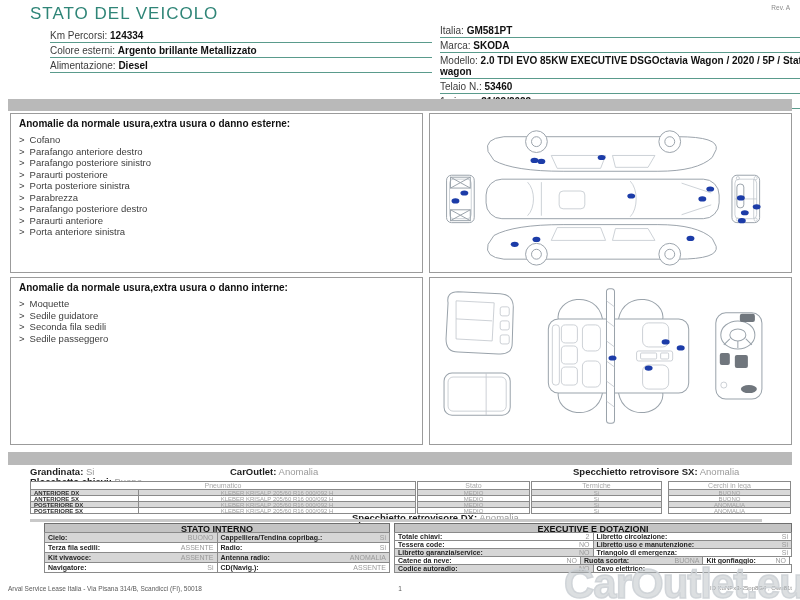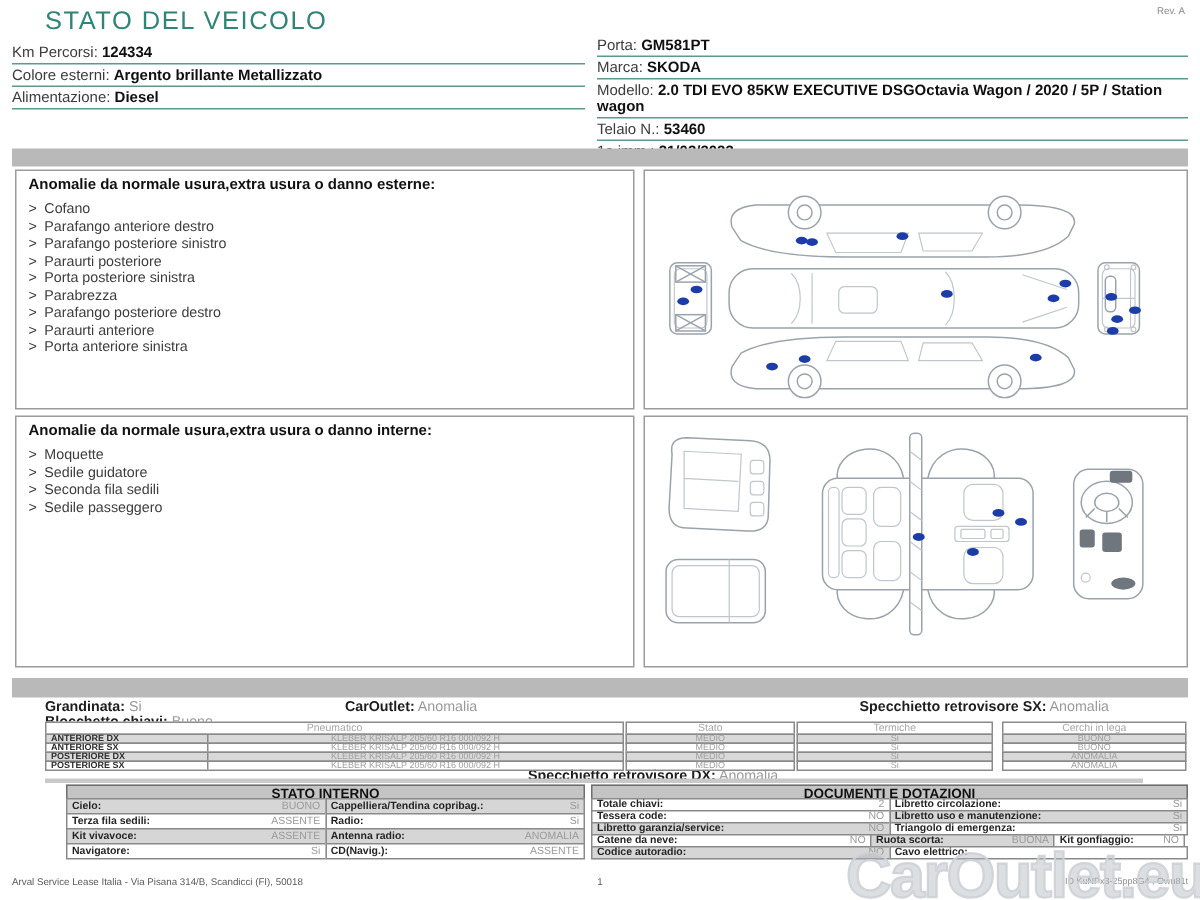--- a/index.html
+++ b/index.html
@@ -4,21 +4,21 @@
 <style>
   * { margin:0; padding:0; box-sizing:border-box; }
   html,body { width:800px; height:600px; background:#fff; overflow:hidden;
     font-family:"Liberation Sans", sans-serif; }
   .page { position:relative; width:800px; height:600px; background:#fff; }
 
   
   .doc-title { position:absolute; left:30px; top:4px; font-size:17px; font-weight:normal;
     color:#2f8577; letter-spacing:1px; }
   .rev { position:absolute; right:10px; top:4px; font-size:6.5px; color:#8a8a8a; }
-  .hdr { position:absolute; font-size:10px; }
+  .hdr { position:absolute; font-size:10px;margin-left:42px; }
   .hdr-left  { left:8px;  top:28px; width:382px; }
   .hdr-right { left:398px; top:23px; width:394px; }
   .hrow { border-bottom:1px solid #5a9b8c; padding:2px 0 1px 0; min-height:13px; line-height:11px; }
   .hk { color:#3c3c3c; }
   .hv { color:#101010; font-weight:bold; }
 
   
   .gbar { position:absolute; left:8px; width:784px; background:#b9b9b9; }
   .gbar1 { top:99px;  height:12px; }
   .gbar2 { top:452px; height:13px; }
@@ -104,21 +104,21 @@
   <div class="doc-title">STATO DEL VEICOLO</div>
   <div class="rev">Rev. A</div>
 
   <div class="hdr hdr-left">
     <div class="hrow"><span class="hk">Km Percorsi:</span> <span class="hv">124334</span></div>
     <div class="hrow"><span class="hk">Colore esterni:</span> <span class="hv">Argento brillante Metallizzato</span></div>
     <div class="hrow"><span class="hk">Alimentazione:</span> <span class="hv">Diesel</span></div>
   </div>
 
   <div class="hdr hdr-right">
-    <div class="hrow"><span class="hk">Porta:</span> <span class="hv">GM581PT</span></div>
+    <div class="hrow"><span class="hk">Italia:</span> <span class="hv">GM581PT</span></div>
     <div class="hrow"><span class="hk">Marca:</span> <span class="hv">SKODA</span></div>
     <div class="hrow"><span class="hk">Modello:</span> <span class="hv">2.0 TDI EVO 85KW EXECUTIVE DSGOctavia Wagon / 2020 / 5P / Station wagon</span></div>
     <div class="hrow"><span class="hk">Telaio N.:</span> <span class="hv">53460</span></div>
     <div class="hrow"><span class="hk">1a imm.:</span> <span class="hv">31/03/2023</span></div>
   </div>
 
   <div class="gbar gbar1"></div>
 
   <section class="panel p-list1">
     <div class="ptitle">Anomalie da normale usura,extra usura o danno esterne:</div>
@@ -393,21 +393,21 @@
           <span class="bv">Si</span>
         </div>
       <div class="bcell">
           <span class="bk">CD(Navig.):</span>
           <span class="bv">ASSENTE</span>
         </div>
     </div>
   </div>
 
   <div class="btable bt-right">
-    <div class="bhead">DOCUMENTI E DOTAZIONI</div>
+    <div class="bhead">EXECUTIVE E DOTAZIONI</div>
     <div class="brow">
       <div class="bcell">
           <span class="bk">Totale chiavi:</span>
           <span class="bv">2</span>
         </div>
       <div class="bcell">
           <span class="bk">Libretto circolazione:</span>
           <span class="bv">Si</span>
         </div>
     </div>

